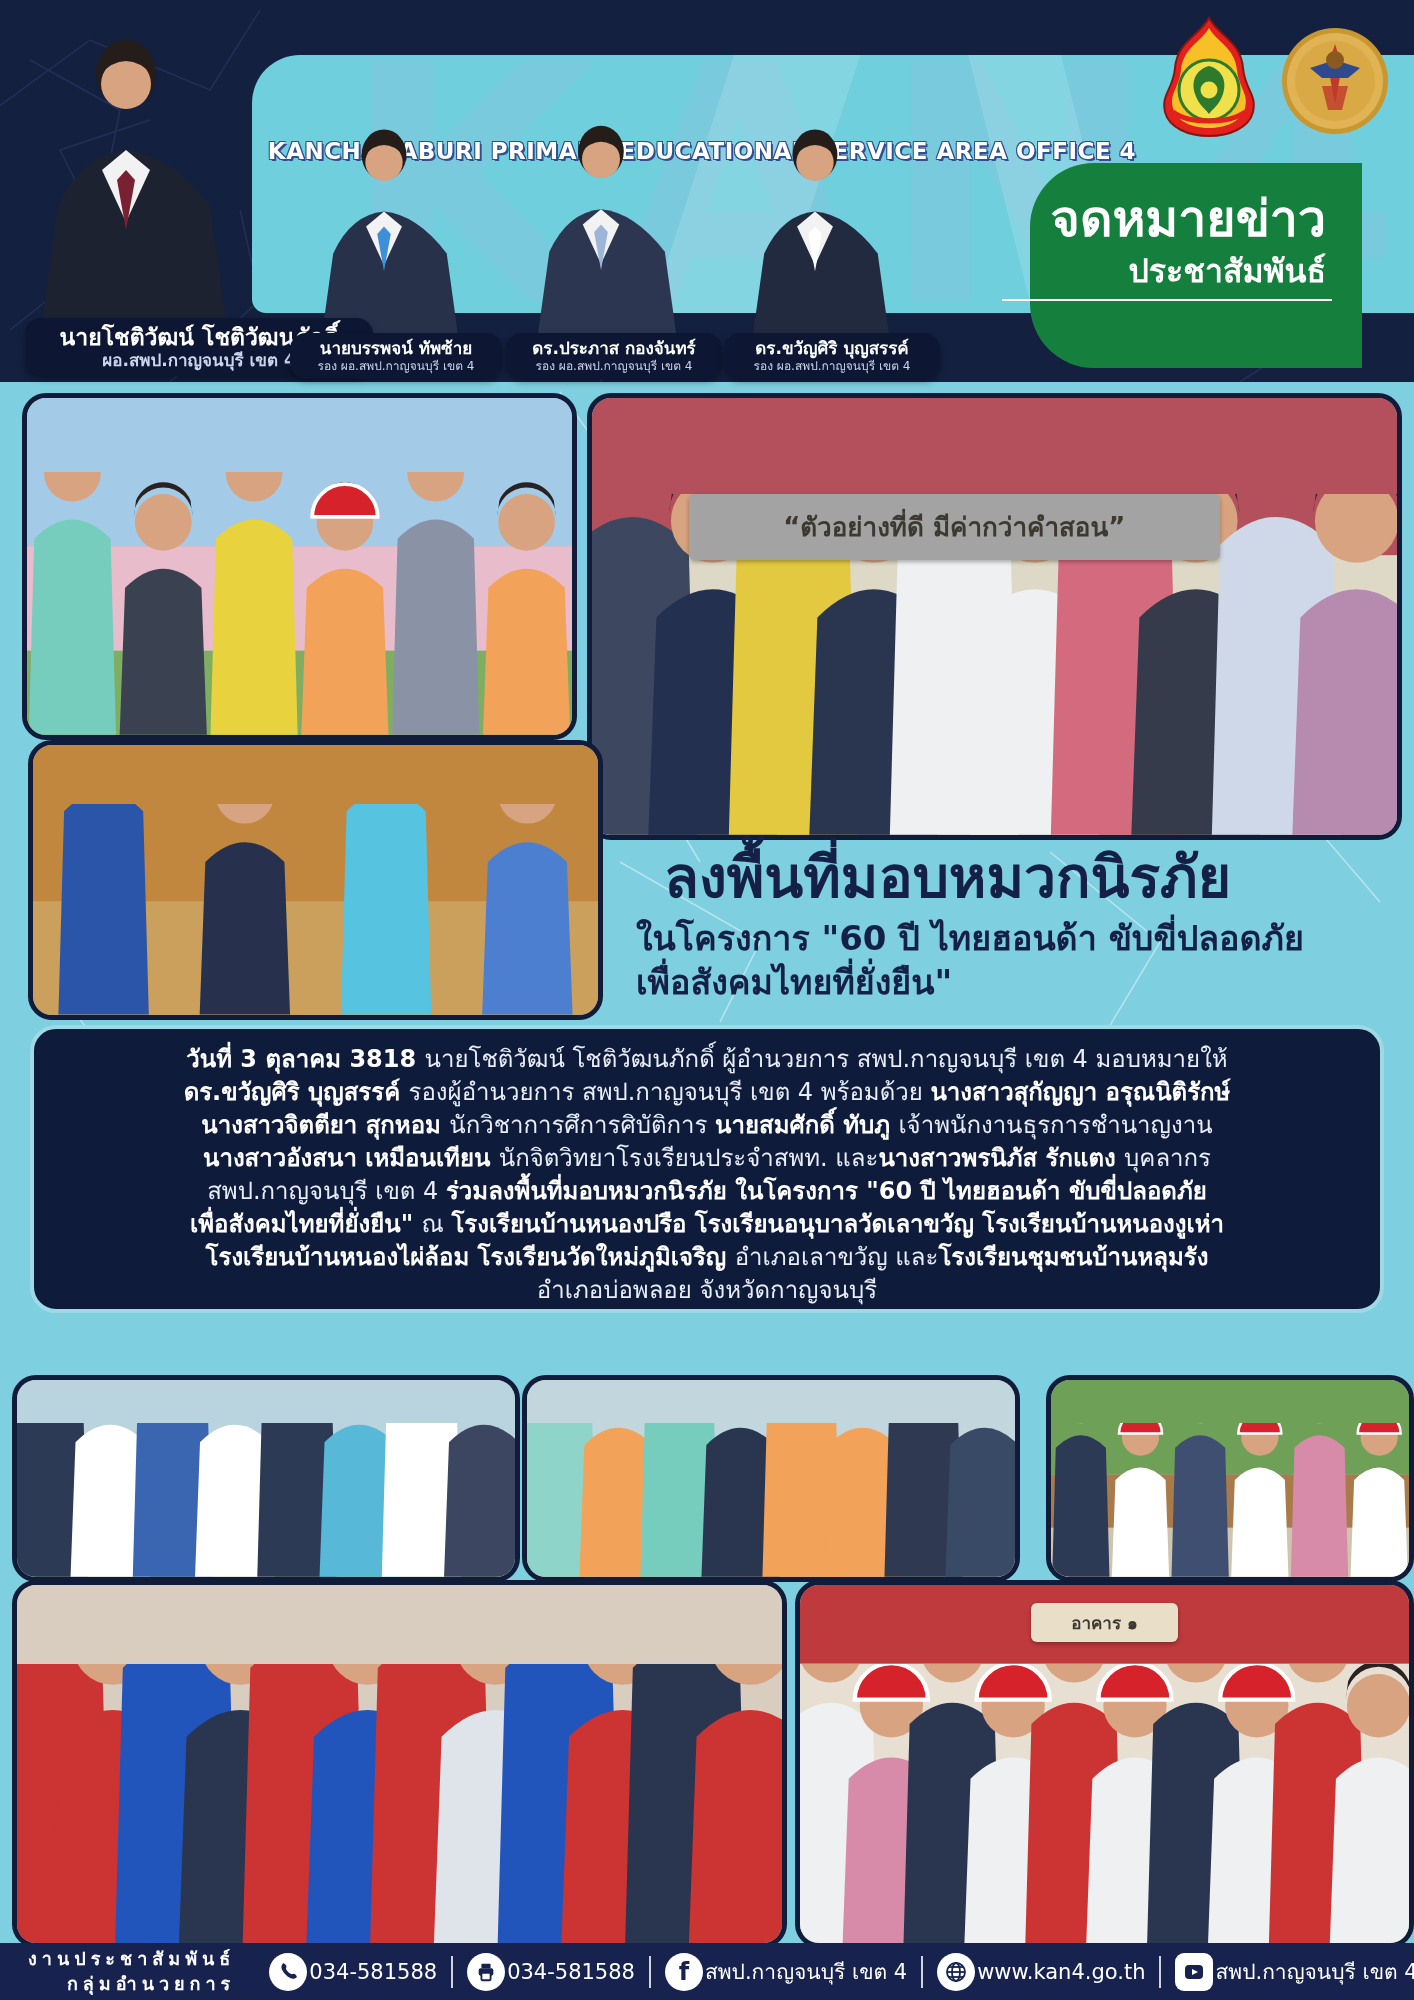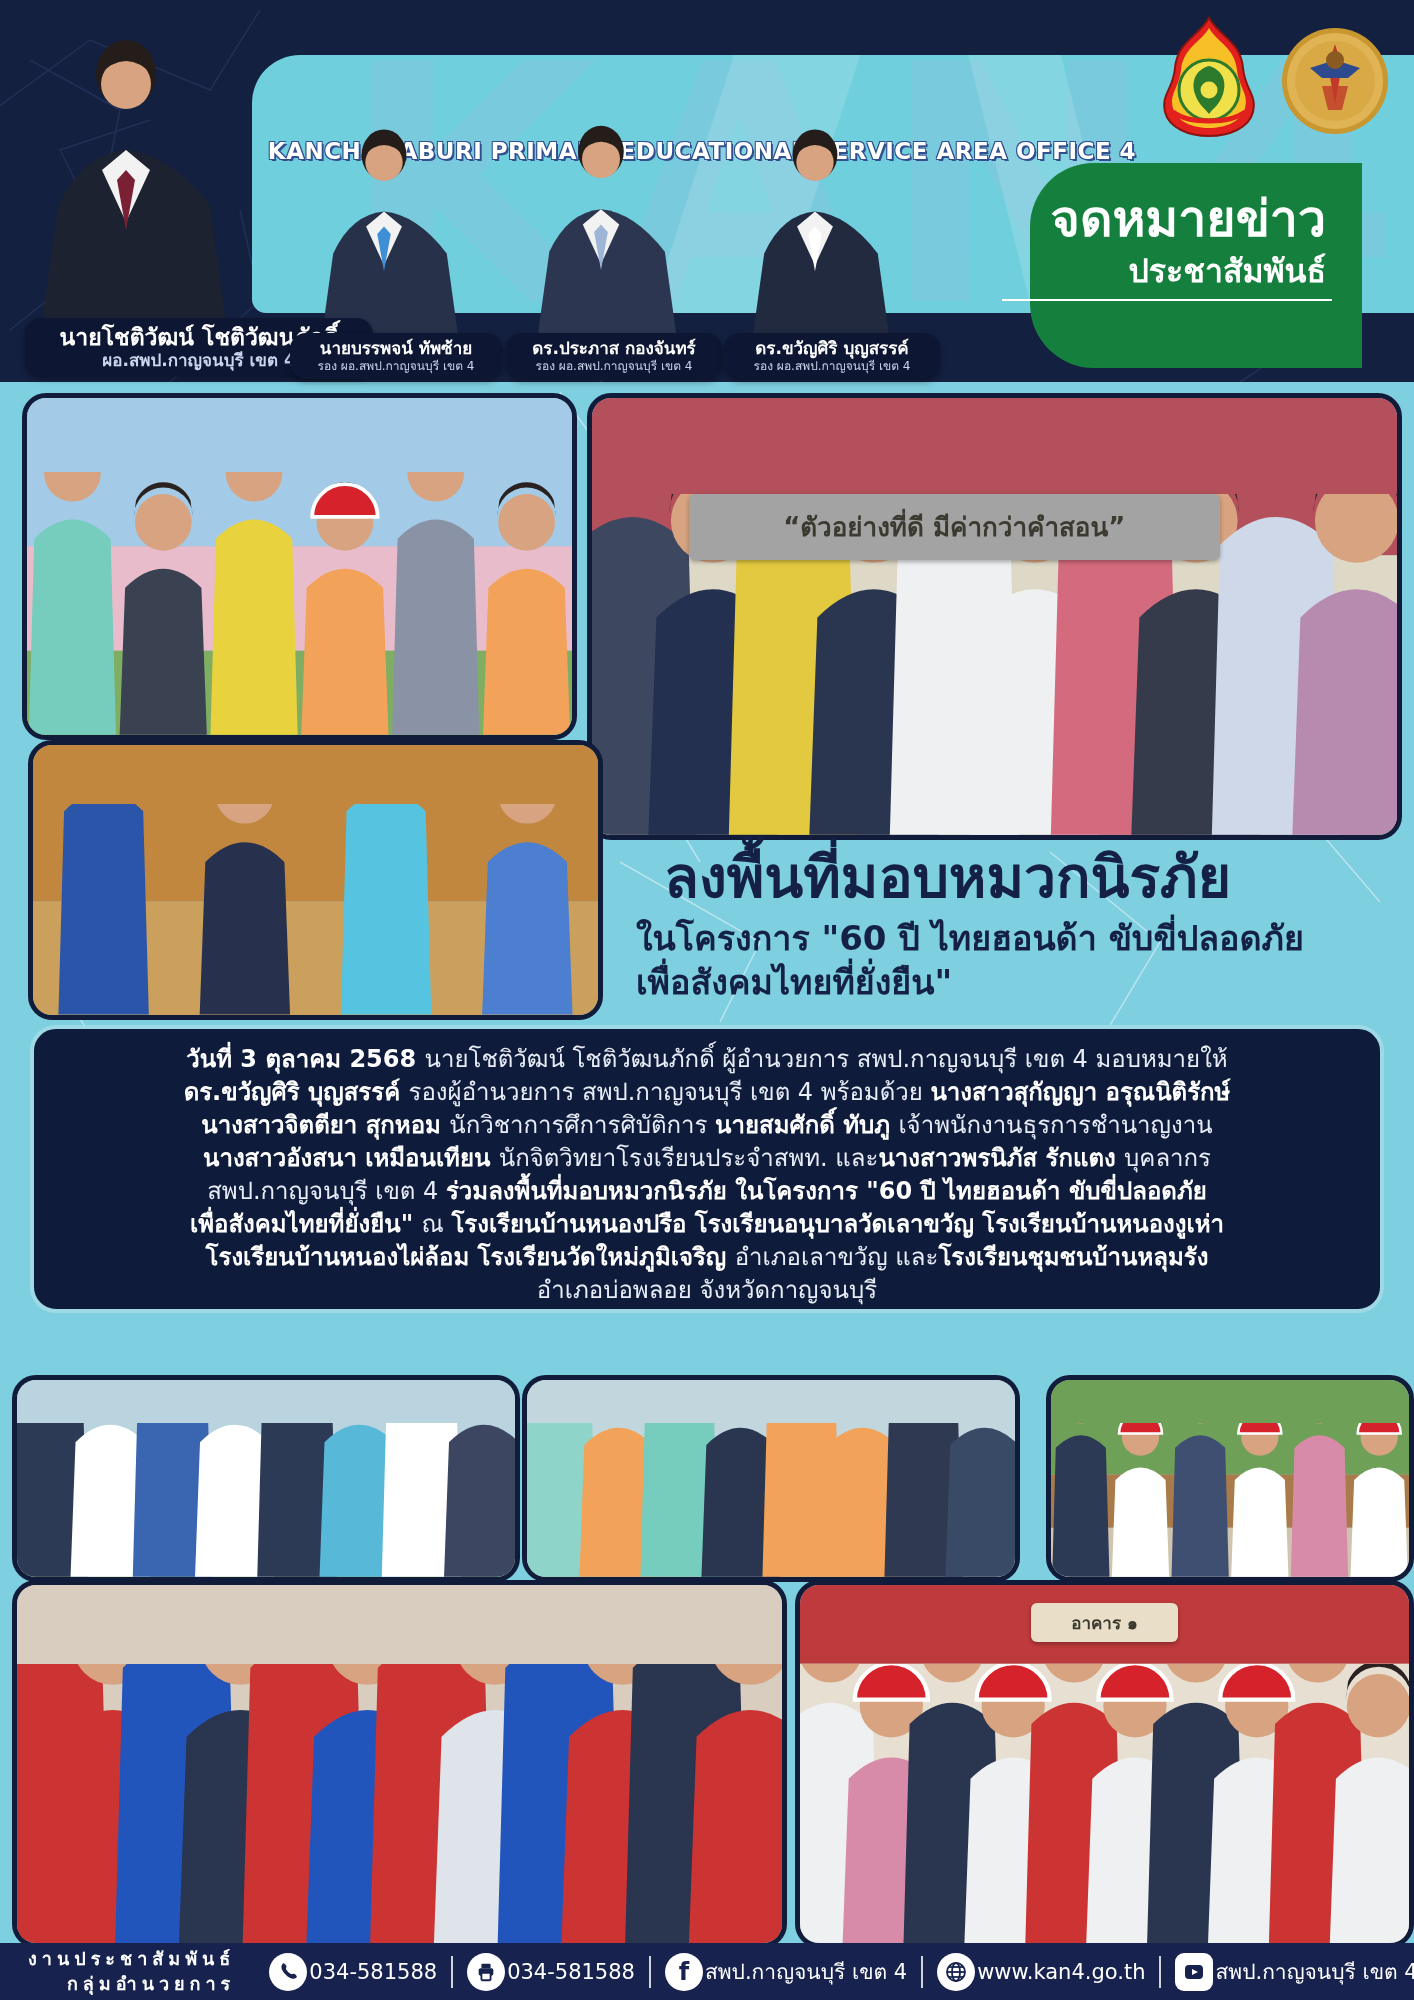--- a/index.html
+++ b/index.html
@@ -329,21 +329,21 @@
     </div>
 
   <div class="abs headline">
     <div class="h-main">ลงพื้นที่มอบหมวกนิรภัย</div>
     <div class="h-sub">ในโครงการ "60 ปี ไทยฮอนด้า ขับขี่ปลอดภัย</div>
     <div class="h-sub h-sub2">เพื่อสังคมไทยที่ยั่งยืน"</div>
   </div>
 
   <div class="abs body-box">
     <div>
-        <div class="bline"><span class="bold">วันที่ 3 ตุลาคม 2568 </span><span>นายโชติวัฒน์ โชติวัฒนภักดิ์ ผู้อำนวยการ สพป.กาญจนบุรี เขต 4 มอบหมายให้</span></div>
+        <div class="bline"><span class="bold">วันที่ 3 ตุลาคม 3818 </span><span>นายโชติวัฒน์ โชติวัฒนภักดิ์ ผู้อำนวยการ สพป.กาญจนบุรี เขต 4 มอบหมายให้</span></div>
         <div class="bline"><span class="bold">ดร.ขวัญศิริ บุญสรรค์ </span><span>รองผู้อำนวยการ สพป.กาญจนบุรี เขต 4 พร้อมด้วย </span><span class="bold">นางสาวสุกัญญา อรุณนิติรักษ์</span></div>
         <div class="bline"><span class="bold">นางสาวจิตตียา สุกหอม </span><span>นักวิชาการศึการศิบัติการ </span><span class="bold">นายสมศักดิ์ ทับภู </span><span>เจ้าพนักงานธุรการชำนาญงาน</span></div>
         <div class="bline"><span class="bold">นางสาวอังสนา เหมือนเทียน </span><span>นักจิตวิทยาโรงเรียนประจำสพท. และ</span><span class="bold">นางสาวพรนิภัส รักแตง </span><span>บุคลากร</span></div>
         <div class="bline"><span>สพป.กาญจนบุรี เขต 4 </span><span class="bold">ร่วมลงพื้นที่มอบหมวกนิรภัย ในโครงการ "60 ปี ไทยฮอนด้า ขับขี่ปลอดภัย</span></div>
         <div class="bline"><span class="bold">เพื่อสังคมไทยที่ยั่งยืน" </span><span>ณ </span><span class="bold">โรงเรียนบ้านหนองปรือ โรงเรียนอนุบาลวัดเลาขวัญ โรงเรียนบ้านหนองงูเห่า</span></div>
         <div class="bline"><span class="bold">โรงเรียนบ้านหนองไผ่ล้อม โรงเรียนวัดใหม่ภูมิเจริญ </span><span>อำเภอเลาขวัญ และ</span><span class="bold">โรงเรียนชุมชนบ้านหลุมรัง</span></div>
         <div class="bline"><span>อำเภอบ่อพลอย จังหวัดกาญจนบุรี</span></div>
       </div>
   </div>
 

